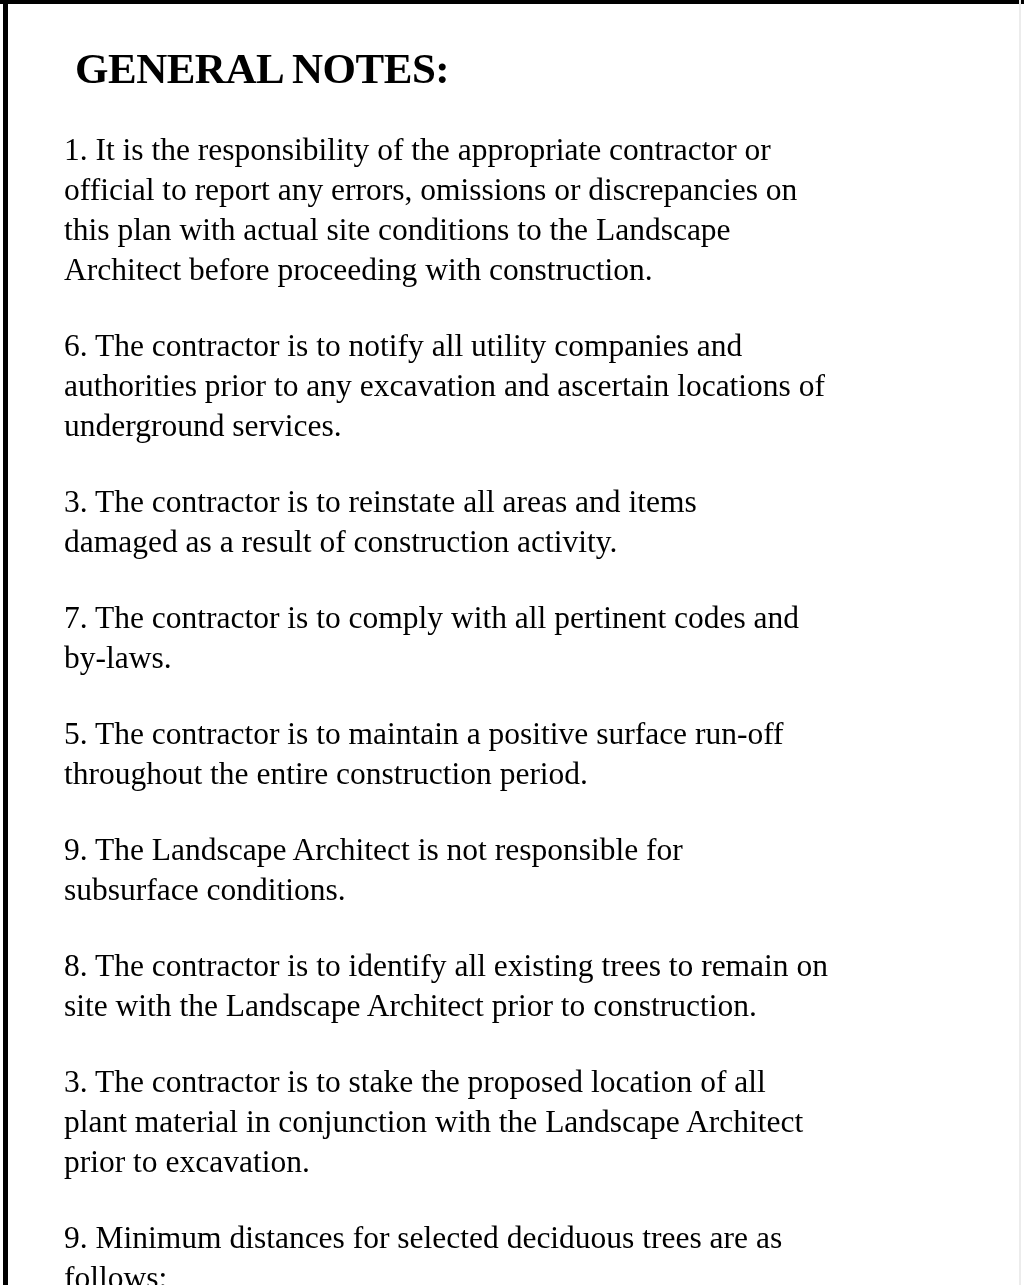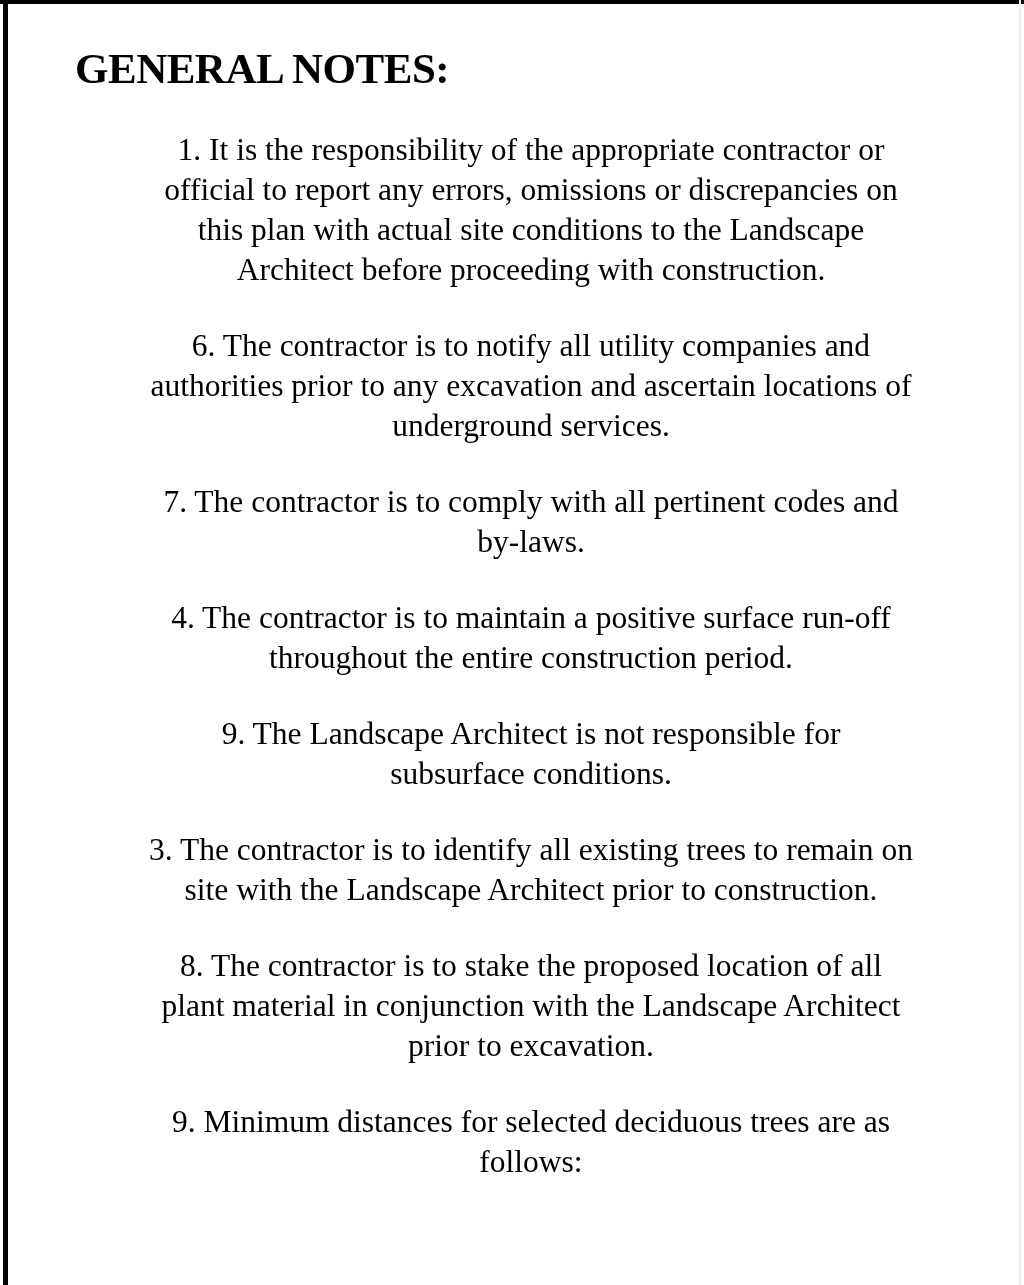--- a/index.html
+++ b/index.html
@@ -54,48 +54,49 @@
     line-height: 43px;
     font-weight: bold;
     letter-spacing: -0.5px;
     white-space: pre;
   }
   .note {
     margin: 0 0 36px 0;
     font-size: 31.5px;
     line-height: 40px;
     white-space: pre-line;
-    text-align: center;
   }
 </style>
 </head>
 <body>
 
 <div class="page" style="--text-color: #000000; --page-bg: #ffffff; --border-color: #000000;">
   <div class="border-top"></div>
   <div class="border-left"></div>
   <div class="border-right-faint"></div>
   <div class="content">
     <h1 class="doc-title">GENERAL NOTES:</h1>
     <div>
         <p class="note">1. It is the responsibility of the appropriate contractor or
 official to report any errors, omissions or discrepancies on
 this plan with actual site conditions to the Landscape
 Architect before proceeding with construction.</p>
         <p class="note">6. The contractor is to notify all utility companies and
 authorities prior to any excavation and ascertain locations of
 underground services.</p>
+        <p class="note">3. The contractor is to reinstate all areas and items
+damaged as a result of construction activity.</p>
         <p class="note">7. The contractor is to comply with all pertinent codes and
 by-laws.</p>
-        <p class="note">4. The contractor is to maintain a positive surface run-off
+        <p class="note">5. The contractor is to maintain a positive surface run-off
 throughout the entire construction period.</p>
         <p class="note">9. The Landscape Architect is not responsible for
 subsurface conditions.</p>
-        <p class="note">3. The contractor is to identify all existing trees to remain on
+        <p class="note">8. The contractor is to identify all existing trees to remain on
 site with the Landscape Architect prior to construction.</p>
-        <p class="note">8. The contractor is to stake the proposed location of all
+        <p class="note">3. The contractor is to stake the proposed location of all
 plant material in conjunction with the Landscape Architect
 prior to excavation.</p>
         <p class="note">9. Minimum distances for selected deciduous trees are as
 follows:</p>
       </div>
   </div>
 </div>
 
 </body></html>

